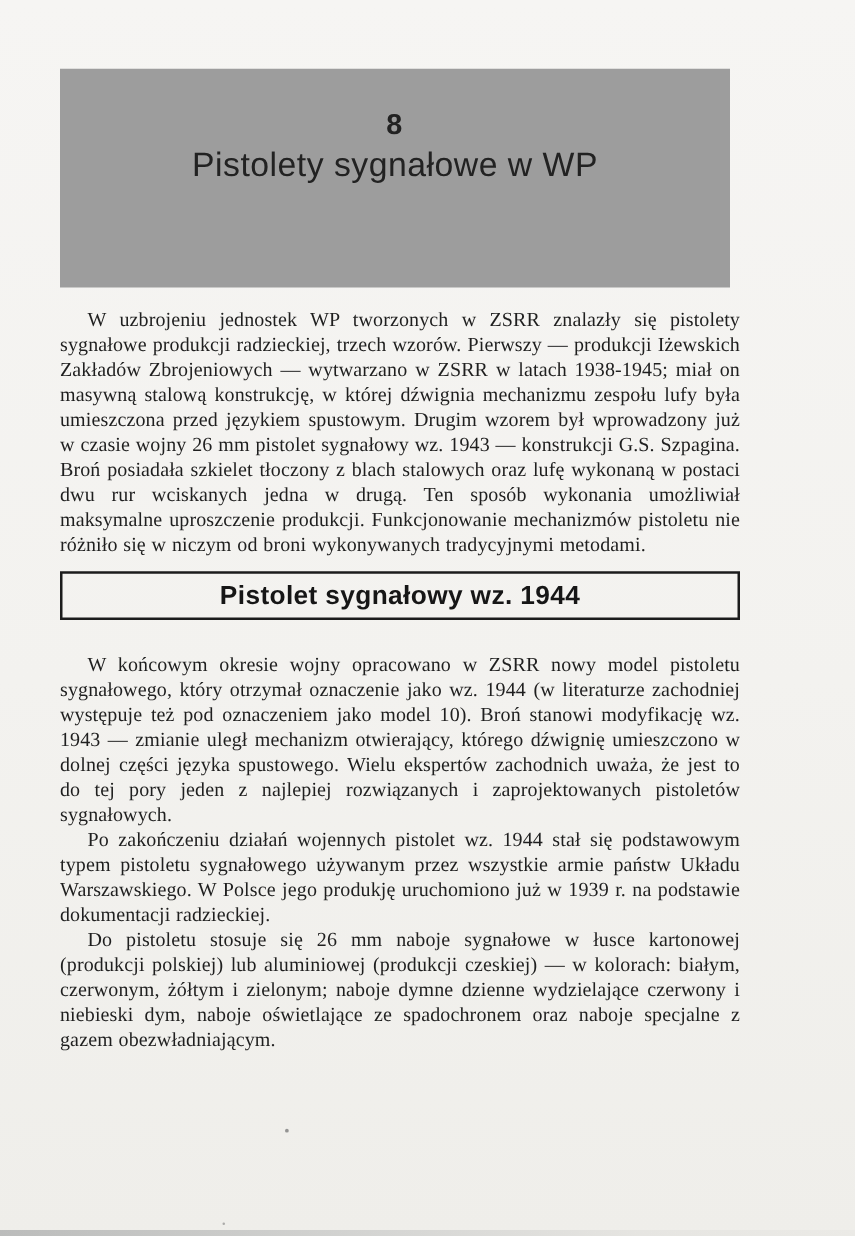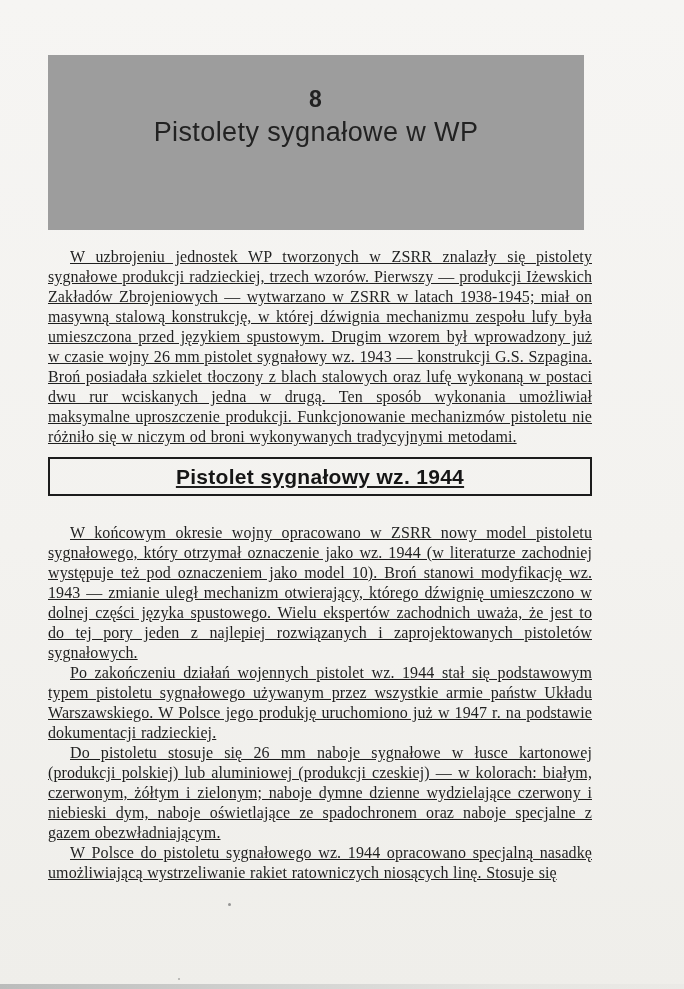--- a/index.html
+++ b/index.html
@@ -40,21 +40,20 @@
     font-size: 27px;
     font-weight: normal;
     letter-spacing: 0.4px;
   }
   
   .text-column {
     position: absolute;
     left: 48px;
     top: 247px;
     width: 544px;
-    text-decoration: underline;
   }
   .text-column p {
     margin: 0;
     font-size: 16px;
     line-height: 20px;
     text-align: justify;
     text-indent: 22px;
     letter-spacing: 0.1px;
     word-spacing: 0.5px;
   }
@@ -108,22 +107,21 @@
   </div>
 
   <div class="text-column">
     <p>W uzbrojeniu jednostek WP tworzonych w ZSRR znalazły się pistolety sygnałowe produkcji radzieckiej, trzech wzorów. Pierwszy — produkcji Iżewskich Zakładów Zbrojeniowych — wytwarzano w ZSRR w latach 1938-1945; miał on masywną stalową konstrukcję, w której dźwignia mechanizmu zespołu lufy była umieszczona przed językiem spustowym. Drugim wzorem był wprowadzony już w czasie wojny 26 mm pistolet sygnałowy wz. 1943 — konstrukcji G.S. Szpagina. Broń posiadała szkielet tłoczony z blach stalowych oraz lufę wykonaną w postaci dwu rur wciskanych jedna w drugą. Ten sposób wykonania umożliwiał maksymalne uproszczenie produkcji. Funkcjonowanie mechanizmów pistoletu nie różniło się w niczym od broni wykonywanych tradycyjnymi metodami.</p>
 
     <div class="section-box">
       <span class="section-title">Pistolet sygnałowy wz. 1944</span>
     </div>
 
     <p>W końcowym okresie wojny opracowano w ZSRR nowy model pistoletu sygnałowego, który otrzymał oznaczenie jako wz. 1944 (w literaturze zachodniej występuje też pod oznaczeniem jako model 10). Broń stanowi modyfikację wz. 1943 — zmianie uległ mechanizm otwierający, którego dźwignię umieszczono w dolnej części języka spustowego. Wielu ekspertów zachodnich uważa, że jest to do tej pory jeden z najlepiej rozwiązanych i zaprojektowanych pistoletów sygnałowych.</p>
-    <p>Po zakończeniu działań wojennych pistolet wz. 1944 stał się podstawowym typem pistoletu sygnałowego używanym przez wszystkie armie państw Układu Warszawskiego. W Polsce jego produkję uruchomiono już w 1947 r. na podstawie dokumentacji radzieckiej.</p>
+    <p>Po zakończeniu działań wojennych pistolet wz. 1944 stał się podstawowym typem pistoletu sygnałowego używanym przez wszystkie armie państw Układu Warszawskiego. W Polsce jego produkję uruchomiono już w 1939 r. na podstawie dokumentacji radzieckiej.</p>
     <p>Do pistoletu stosuje się 26 mm naboje sygnałowe w łusce kartonowej (produkcji polskiej) lub aluminiowej (produkcji czeskiej) — w kolorach: białym, czerwonym, żółtym i zielonym; naboje dymne dzienne wydzielające czerwony i niebieski dym, naboje oświetlające ze spadochronem oraz naboje specjalne z gazem obezwładniającym.</p>
-    <p>W Polsce do pistoletu sygnałowego wz. 1944 opracowano specjalną nasadkę umożliwiającą wystrzeliwanie rakiet ratowniczych niosących linę. Stosuje się</p>
   </div>
 
   <div class="speck speck-1"></div>
   <div class="speck speck-2"></div>
   <div class="bottom-edge"></div>
 
 </div>
 
 </body></html>

